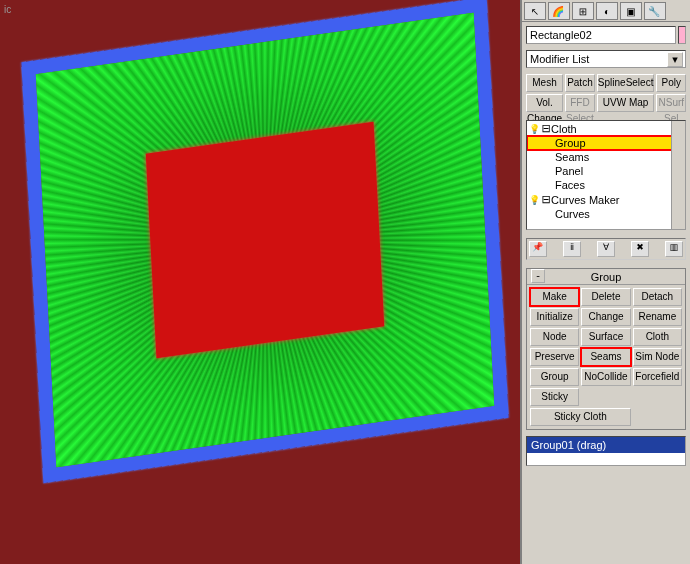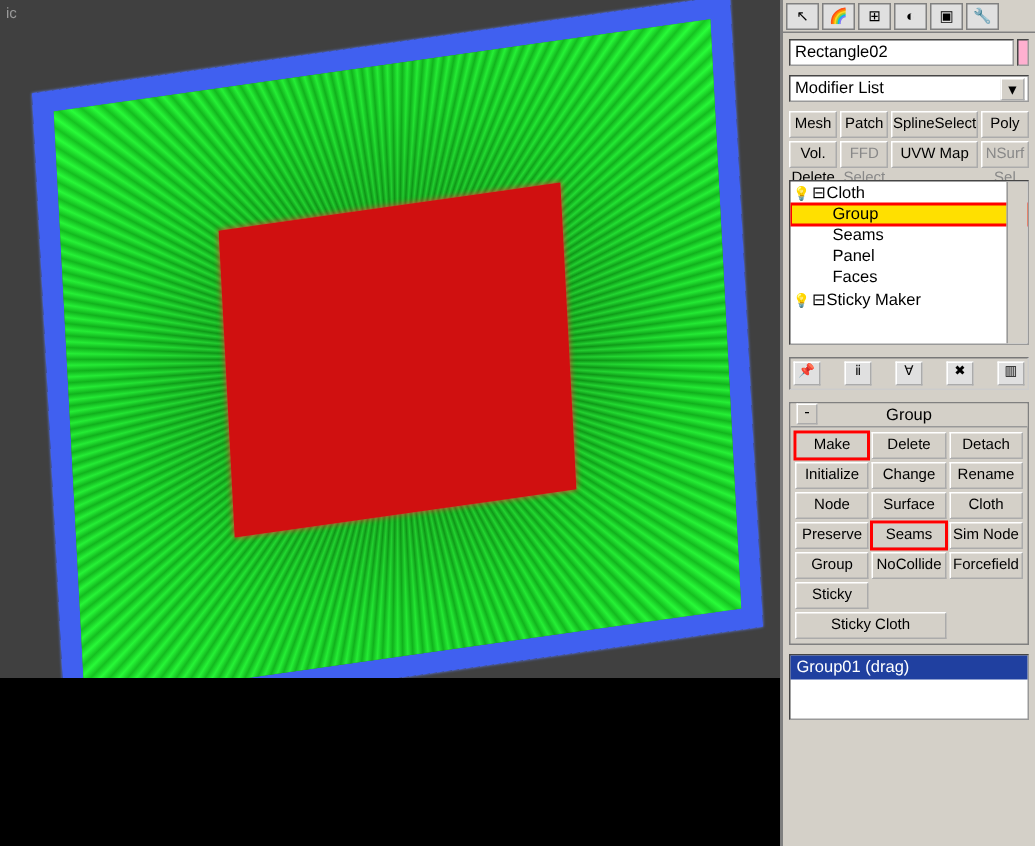--- a/index.html
+++ b/index.html
@@ -1,17 +1,17 @@
 <!DOCTYPE html>
 <html><head>
 <meta charset="utf-8">
 <style>
 *{margin:0;padding:0;box-sizing:border-box;font-family:Tahoma,Arial,sans-serif;font-size:11px;}
 body{background:#000;width:690px;height:564px;overflow:hidden;display:flex;}
-.viewport{width:520px;height:452px;background:#404040;position:relative;overflow:hidden;}
+.viewport{width:520px;height:564px;background:#7f1d1d;position:relative;overflow:hidden;}
 .vp-label{position:absolute;top:4px;left:4px;color:#999;font-size:10px;}
 .mesh-outer{position:absolute;left:30px;top:30px;width:470px;height:420px;transform:rotate(-8deg) skewX(-5deg);}
 .blue-border{width:100%;height:100%;border:14px solid #4060f0;box-shadow:0 0 2px #6080ff;}
 .green-fill{width:100%;height:100%;background:radial-gradient(ellipse at center,#084008 0%,#0c6010 30%,#10c020 60%,#20ff30 100%);position:relative;}
 .green-lines{position:absolute;inset:0;background:repeating-conic-gradient(from 0deg at 50% 50%,#10a018 0deg,#30ff40 1deg,#10a018 2deg);opacity:0.6;}
 .red-center{position:absolute;left:24%;top:24%;width:52%;height:52%;background:#d01010;box-shadow:0 0 4px #ff3030;}
 .sidebar{width:170px;height:564px;background:#d4d0c8;border-left:2px solid #808080;display:flex;flex-direction:column;}
 .tab-icons{height:22px;background:#d4d0c8;border-bottom:1px solid #808080;display:flex;padding:2px;gap:2px;}
 .tab-icon{width:22px;height:18px;border:1px solid #808080;background:#e0e0e0;display:flex;align-items:center;justify-content:center;font-size:10px;}
 .name-field{margin:4px;display:flex;}
@@ -30,21 +30,21 @@
 .stack-plus{width:10px;text-align:center;}
 .stack-bulb{width:12px;font-size:9px;}
 .scroll-stub{position:absolute;right:0;top:0;width:14px;height:100%;background:#d4d0c8;border-left:1px solid #999;}
 .tool-row{margin:4px;display:flex;gap:4px;justify-content:space-between;padding:2px;border:1px inset #ccc;}
 .tool-ico{width:18px;height:16px;border:1px outset #fff;background:#e0e0e0;font-size:9px;text-align:center;}
 .rollout{margin:4px 4px 0;border:1px solid #808080;background:#d4d0c8;}
 .rollout-hdr{height:16px;text-align:center;line-height:16px;background:#d4d0c8;border-bottom:1px solid #999;position:relative;}
 .rollout-hdr::before{content:"-";position:absolute;left:4px;border:1px outset #fff;width:12px;height:12px;line-height:10px;background:#d4d0c8;}
 .rollout-body{padding:3px;display:grid;grid-template-columns:1fr 1fr 1fr;gap:2px;}
 .rollout-body .full{grid-column:1/3;}
-.list-box{margin:6px 4px;border:1px inset #999;background:#fff;height:44px;}
+.list-box{margin:6px 4px;border:1px inset #999;background:#fff;height:30px;}
 .list-item{background:#2040a0;color:#fff;padding:2px 4px;}
 </style>
 </head>
 <body>
 
 <div class="viewport">
   <span class="vp-label">ic</span>
   <div class="mesh-outer">
     <div class="blue-border">
       <div class="green-fill">
@@ -72,21 +72,21 @@
 
   <div class="dropdown">
     <span>Modifier List</span>
   </div>
 
   <div class="btn-grid">
     <div class="btn">Mesh Select</div>
     <div class="btn">Patch Select</div>
     <div class="btn">SplineSelect</div>
     <div class="btn">Poly Select</div>
-    <div class="btn">Vol. Delete</div>
+    <div class="btn">Vol. Change</div>
     <div class="btn disabled">FFD Select</div>
     <div class="btn">UVW Map</div>
     <div class="btn disabled">NSurf Sel</div>
   </div>
 
   <div class="mod-stack">
     <div class="stack-row">
         <span class="stack-bulb">💡</span>
         <span class="stack-plus">⊟</span>
         <span>Cloth</span>
@@ -99,21 +99,24 @@
       </div>
     <div class="stack-row stack-indent">
         <span>Panel</span>
       </div>
     <div class="stack-row stack-indent">
         <span>Faces</span>
       </div>
     <div class="stack-row">
         <span class="stack-bulb">💡</span>
         <span class="stack-plus">⊟</span>
-        <span>Sticky Maker</span>
+        <span>Curves Maker</span>
+      </div>
+    <div class="stack-row stack-indent">
+        <span>Curves</span>
       </div>
     <div class="scroll-stub"></div>
   </div>
 
   <div class="tool-row">
     <div class="tool-ico">📌</div>
     <div class="tool-ico">ⅱ</div>
     <div class="tool-ico">∀</div>
     <div class="tool-ico">✖</div>
     <div class="tool-ico">▥</div>

